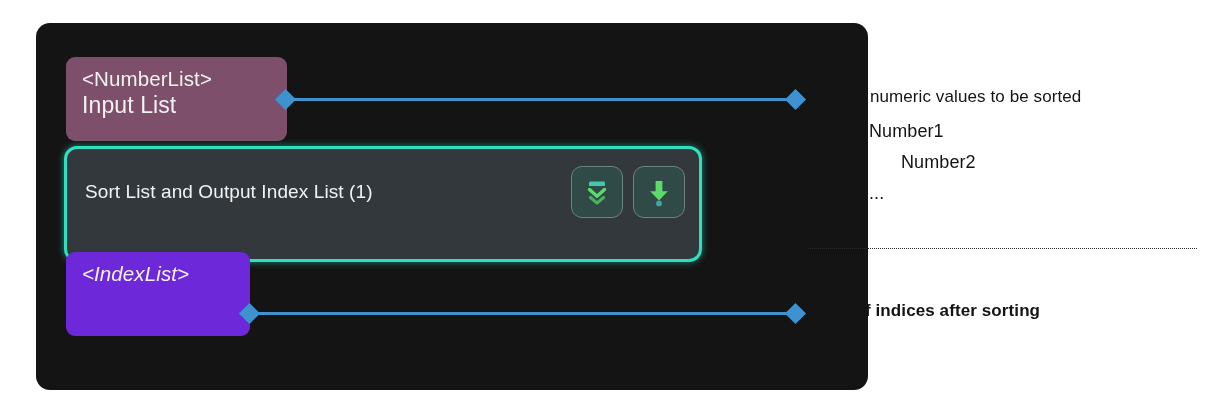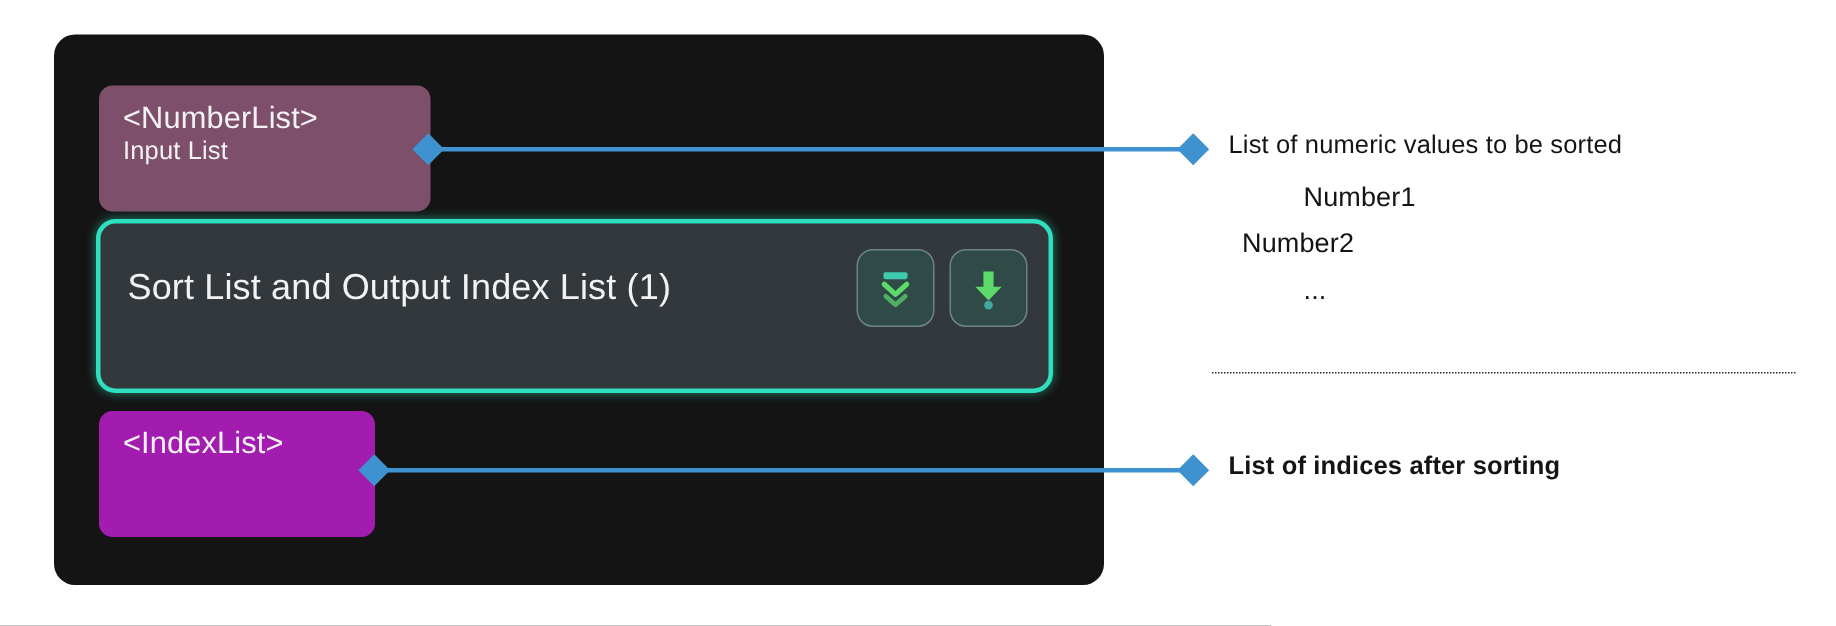--- a/index.html
+++ b/index.html
@@ -14,21 +14,21 @@
     overflow: hidden;
     font-family: "Liberation Sans", sans-serif;
     -webkit-font-smoothing: antialiased;
   }
 
   
   #graph-panel {
     position: absolute;
     left: 36px;
     top: 23px;
-    width: 700px;
+    width: 832px;
     height: 367px;
     background: #141414;
     border-radius: 14px;
   }
 
   
   .port-node {
     position: absolute;
     border-radius: 9px;
     box-sizing: border-box;
@@ -36,39 +36,40 @@
     color: #f2f2f2;
     line-height: 1.22;
     letter-spacing: .1px;
   }
   .port-node .type-line {
     font-size: 20.5px;
     display: block;
     white-space: nowrap;
   }
   .port-node .name-line {
-    font-size: 17px;
+    font-size: 23px;
     display: block;
     white-space: nowrap;
   }
 
   #node-input-list {
     left: 30px;          
     top: 34px;           
     width: 221px;
     height: 84px;
     background: #7e4f6b;
   }
 
   #node-indices {
     left: 30px;          
-    top: 251px;          
+    top: 229px;          
     width: 184px;
     height: 84px;
-    background: #a21caf;
+    background: #6d28d9;
+    font-style: italic;
   }
 
   
   #node-operation {
     position: absolute;
     left: 28px;          
     top: 123px;          
     width: 638px;
     height: 116px;
     box-sizing: border-box;
@@ -81,21 +82,21 @@
     position: absolute;
     left: 0; right: 0;
     top: 14px;
     height: 58px;
     display: flex;
     align-items: center;
     padding: 0 14px 0 18px;
     box-sizing: border-box;
   }
   #op-title {
-    font-size: 24px;
+    font-size: 19px;
     color: #f2f2f2;
     letter-spacing: .1px;
     white-space: nowrap;
   }
   .op-buttons {
     margin-left: auto;
     display: flex;
     gap: 10px;
   }
   .op-btn {
@@ -194,18 +195,18 @@
 <div class="diamond" style="left:278px; top:92px;"></div>
 <div class="diamond" style="left:788px; top:92px;"></div>
 
 <div class="edge" style="left:256px; top:312px; width:536px;"></div>
 <div class="diamond" style="left:242px; top:306px;"></div>
 <div class="diamond" style="left:788px; top:306px;"></div>
 
 <div class="anno anno-title" style="left:819px; top:87px;">List of numeric values to be sorted</div>
 
 <div class="anno anno-sub" style="left:833px; top:121px;">Number1</div>
-<div class="anno anno-sub" style="left:792px; top:152px;">Number2</div>
+<div class="anno anno-sub" style="left:865px; top:152px;">Number2</div>
 <div class="anno anno-sub" style="left:833px; top:183px;">...</div>
 
 <div id="anno-divider"></div>
 
 <div class="anno anno-title" style="left:819px; top:301px;font-weight:bold;">List of indices after sorting</div>
 
 </body></html>

